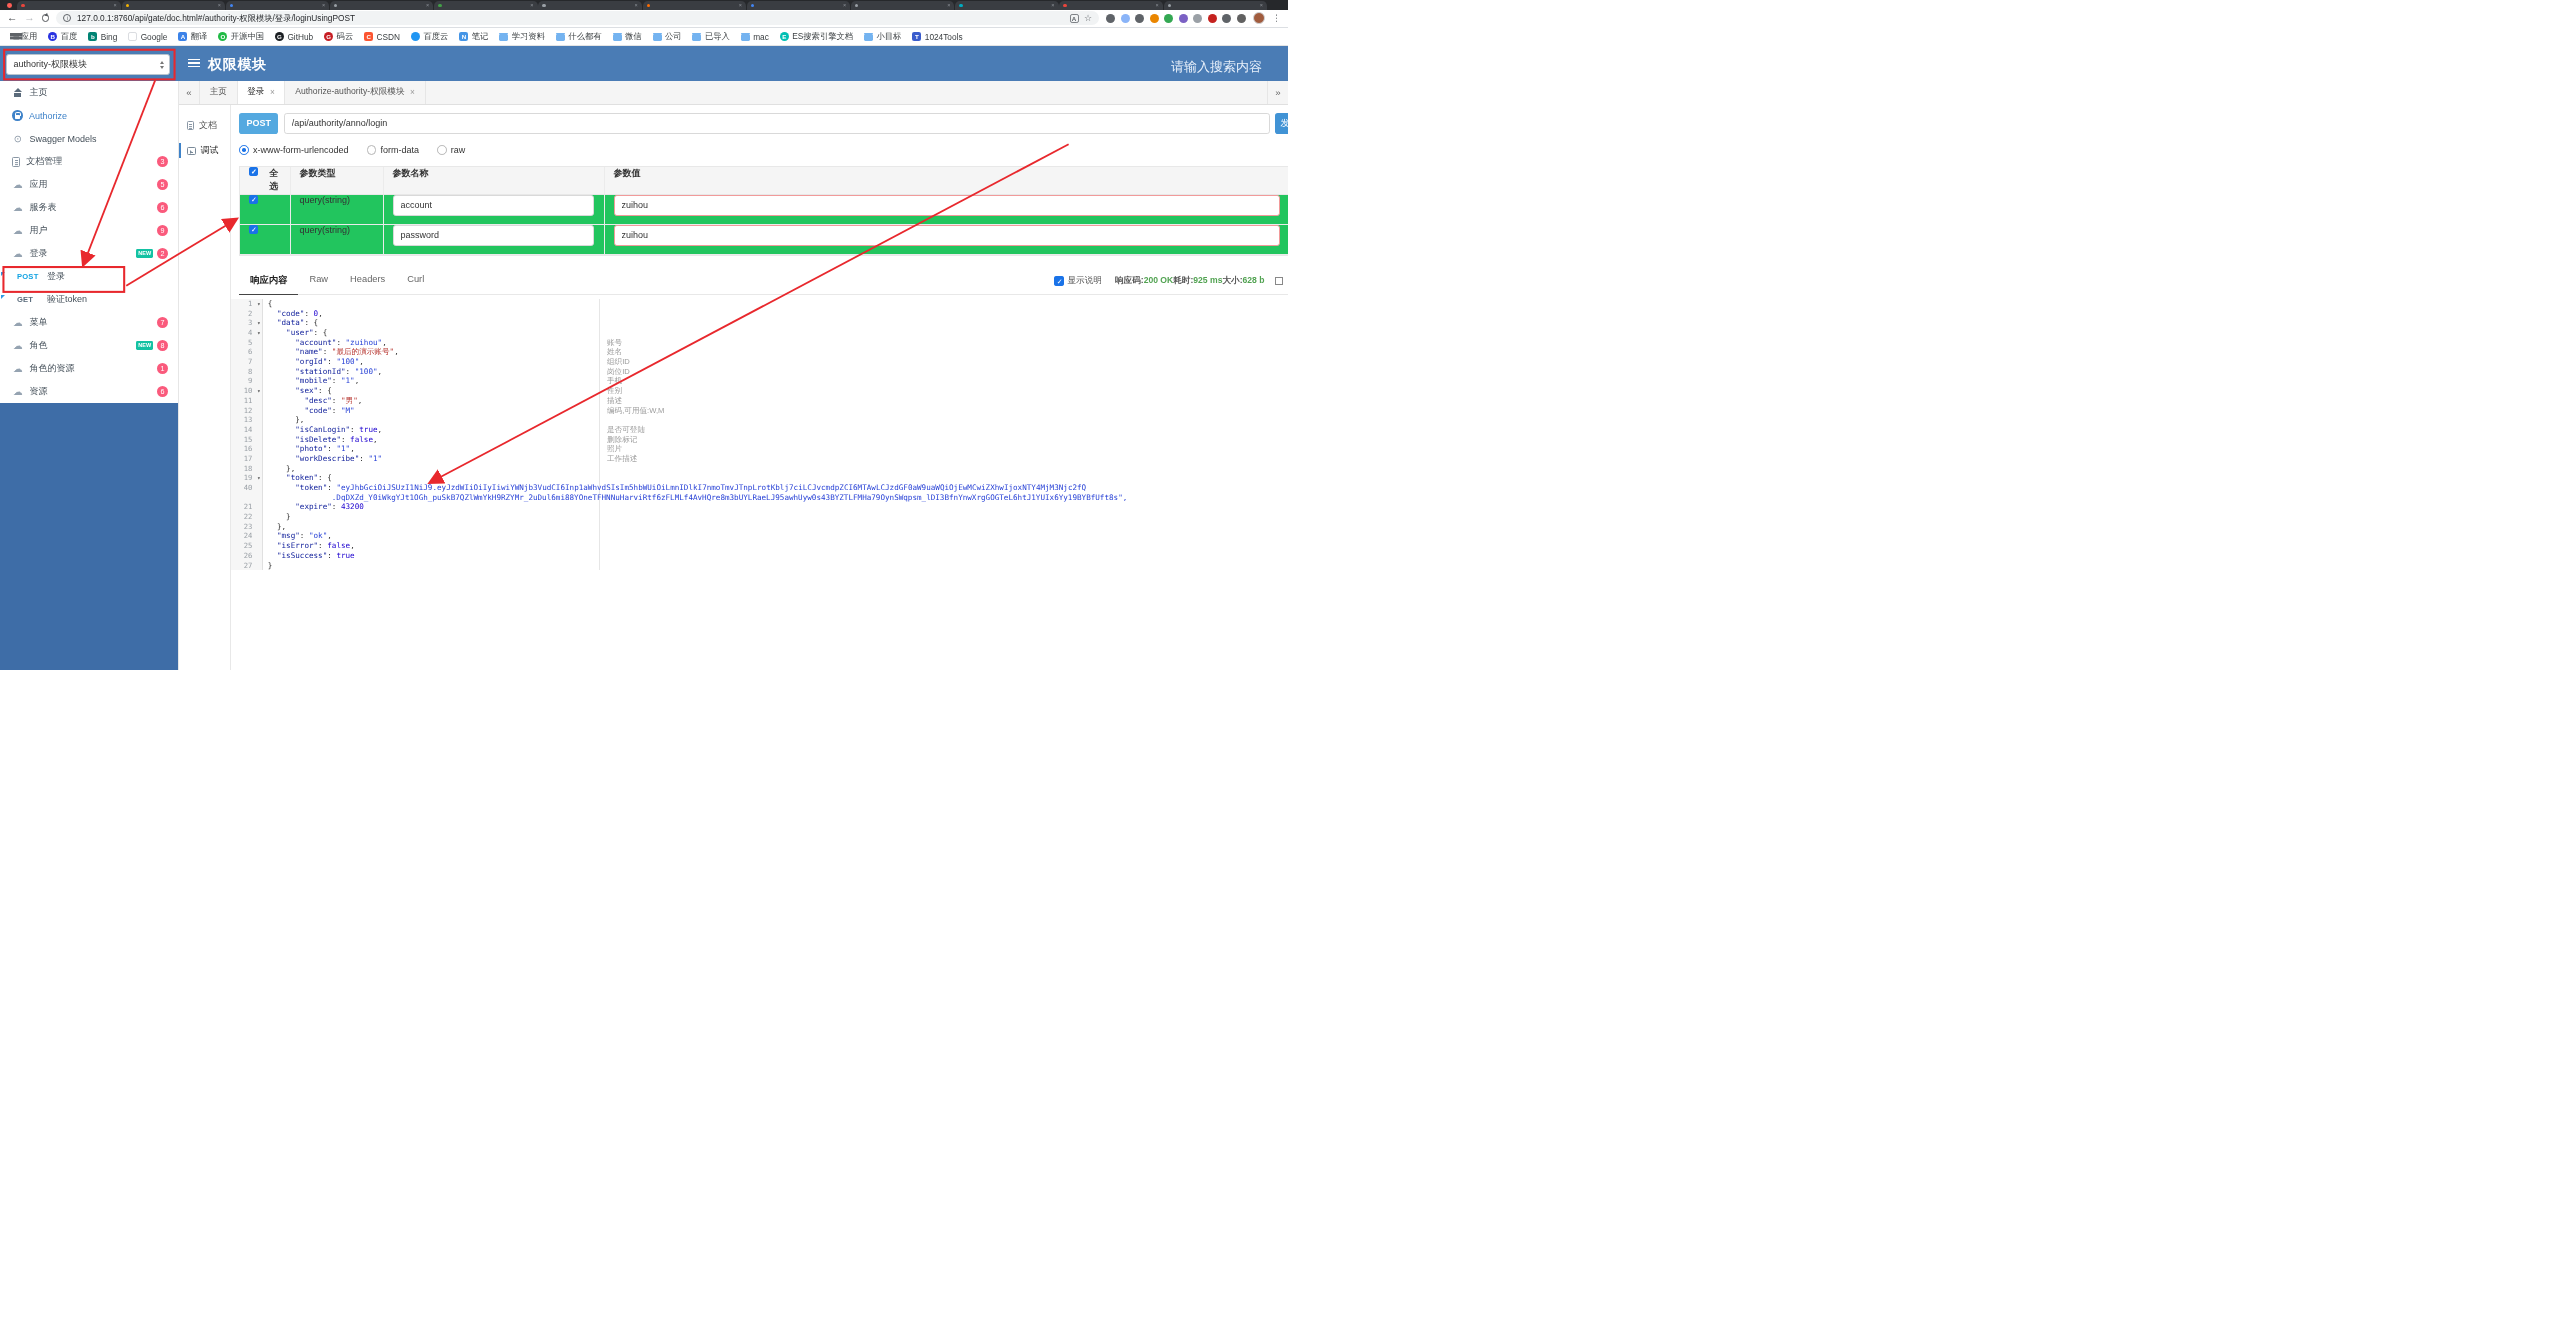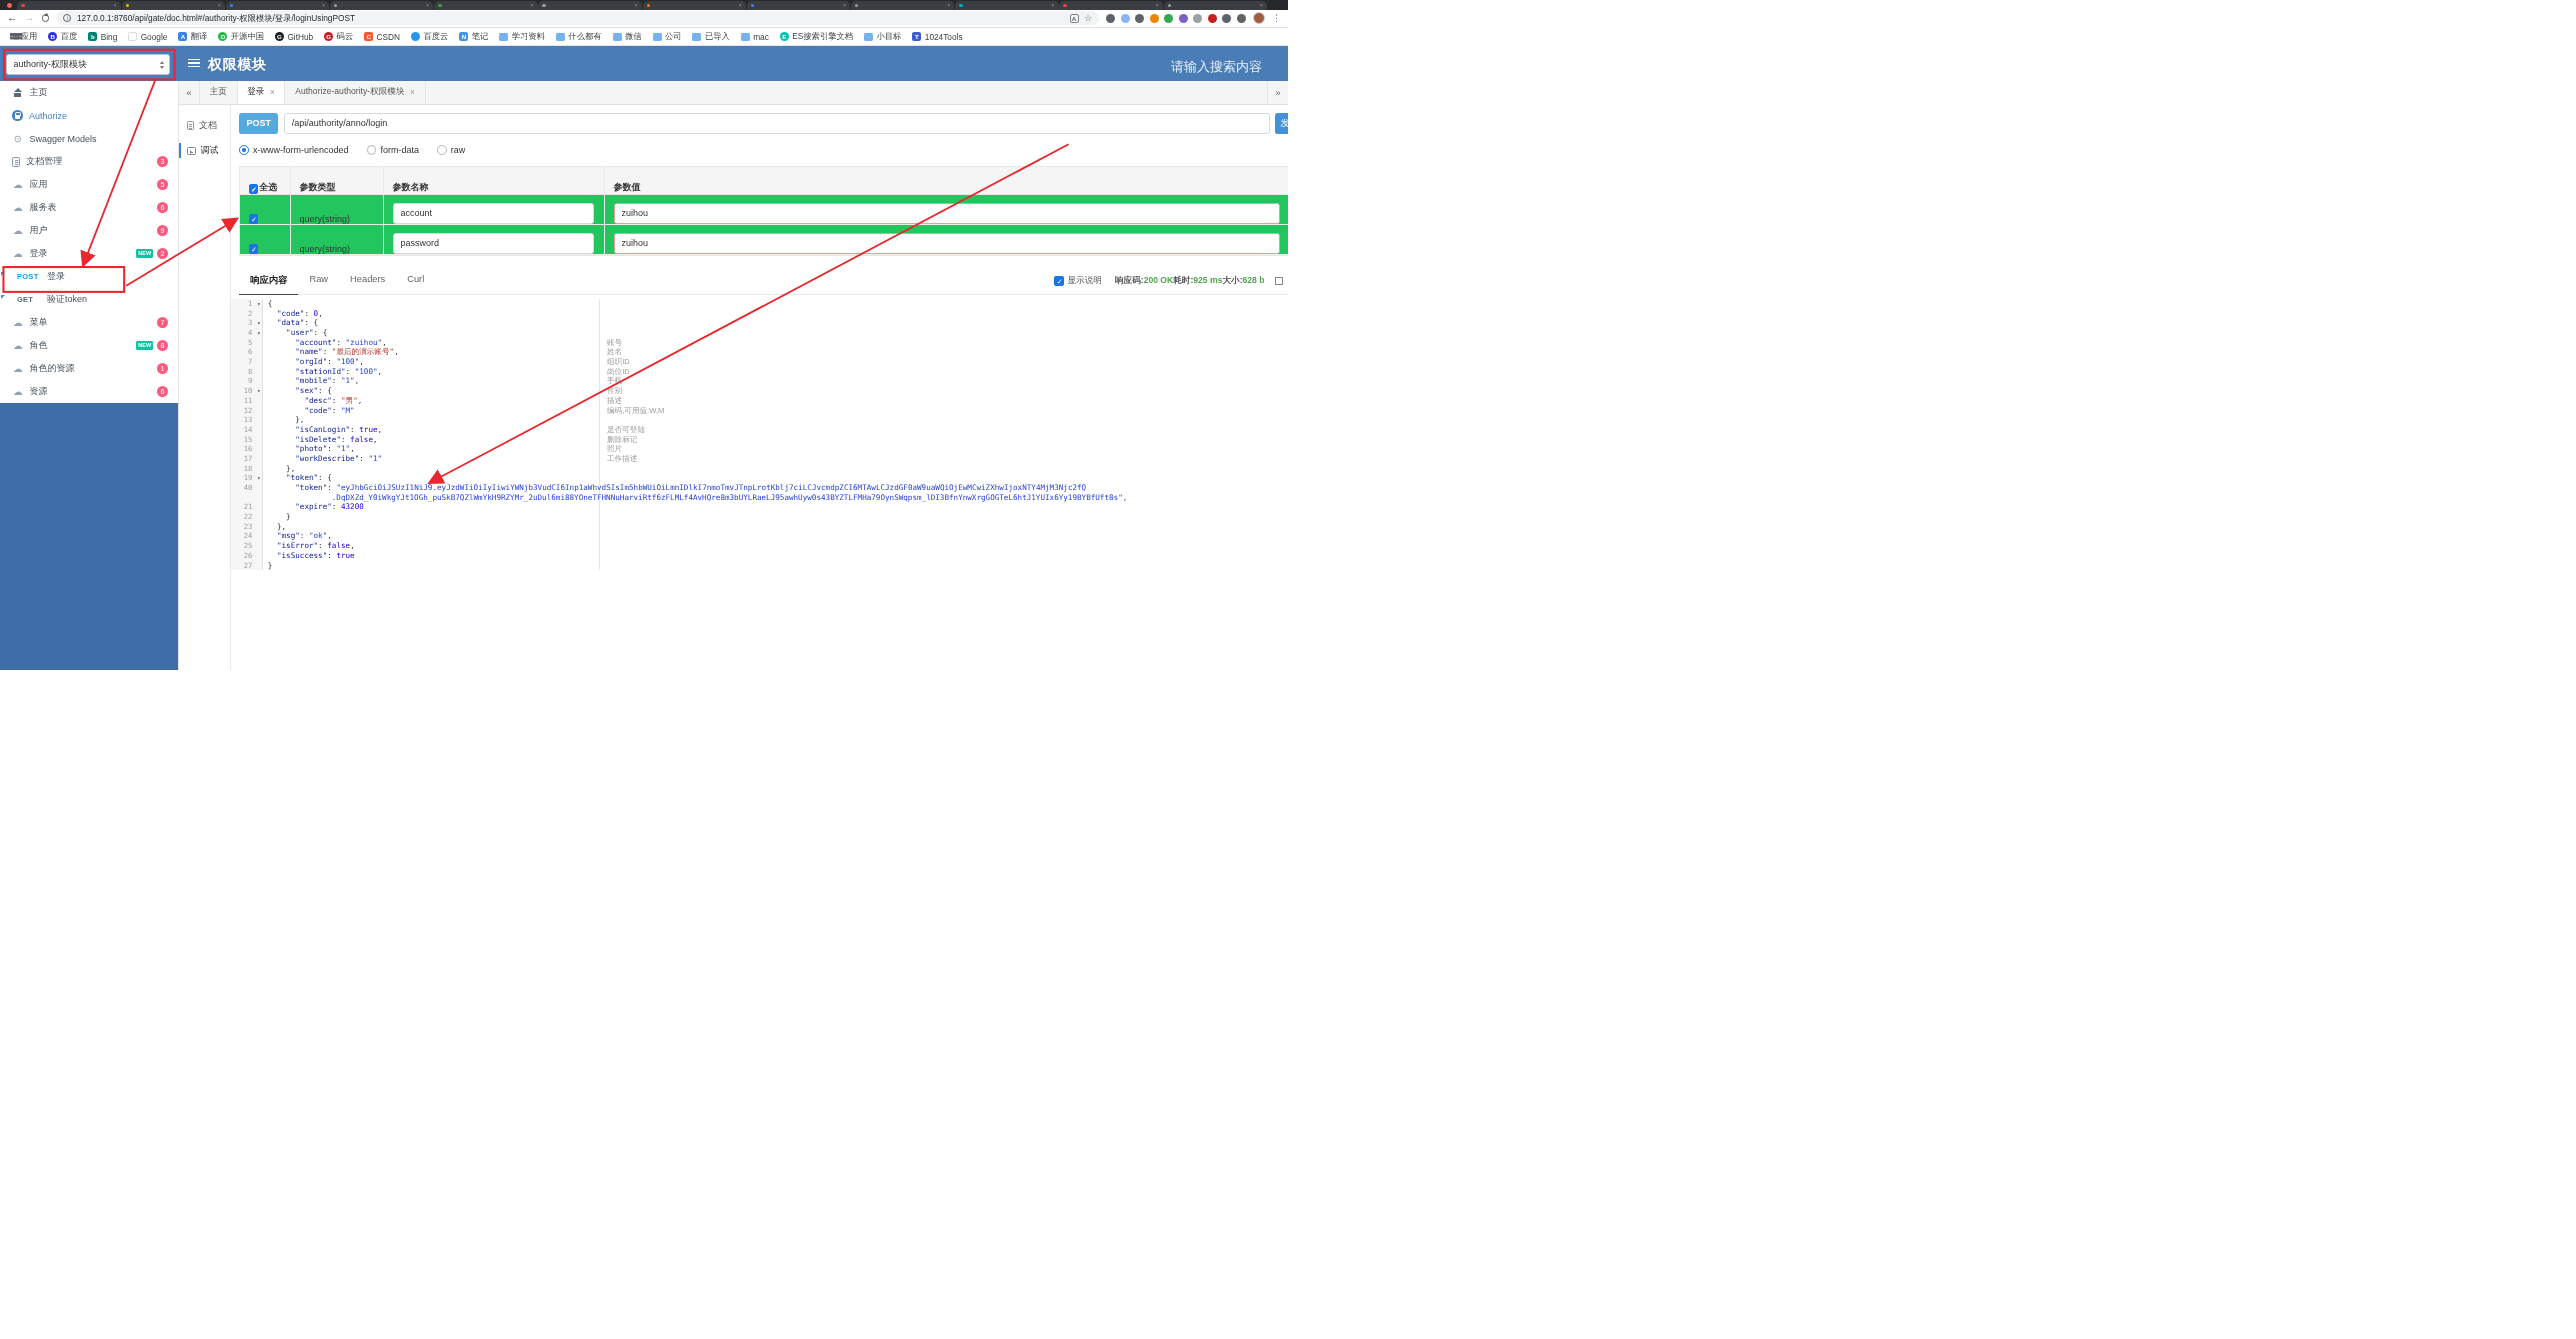--- a/index.html
+++ b/index.html
@@ -124,21 +124,21 @@
   .url-input{flex:1;height:21px;border:0.7px solid #d9d9d9;border-radius:2.8px;margin:0 5.5px;padding:0 7px;font-size:9px;color:#333;background:#fff;font-family:"Liberation Sans",sans-serif}
   .send-btn{width:41px;height:21px;background:#4193d5;color:#fff;font-size:9px;border:none;border-radius:2.8px;margin-right:-28px;flex:none;text-align:left;padding-left:5.5px}
   .ctype-row{display:flex;gap:18px;margin-top:11px;align-items:center}
   .radio{display:flex;align-items:center;gap:4.1px;font-size:9px;color:#333}
   .rb{width:9.7px;height:9.7px;border:0.7px solid #b5b5b5;border-radius:50%;position:relative;background:#fff;flex:none}
   .radio.checked .rb{border-color:#1a73e8}
   .radio.checked .rb::after{content:"";position:absolute;left:2.1px;top:2.1px;right:2.1px;bottom:2.1px;background:#1a73e8;border-radius:50%}
   .ptable{margin-top:11px;border:0.7px solid #e8e8e8;border-right:none}
   .pt-head{display:flex;background:#f5f5f5;height:28px;font-weight:700;font-size:9px;color:#333;border-bottom:0.7px solid #e8e8e8}
   .pt-row{display:flex;height:30px;border-bottom:0.7px solid #ebebeb;background:#22c55e}
-  .pc{padding:0 8.3px;height:100%;display:flex;align-items:flex-end;gap:1px}
+  .pc{padding:0 8.3px;height:100%;display:flex;align-items:flex-start;gap:11px}
   .c1{width:50px;flex:none}
   .c2{width:93px;flex:none;border-left:0.7px solid #ebebeb}
   .c3{width:221px;flex:none;border-left:0.7px solid #ebebeb}
   .c4{flex:1;border-left:0.7px solid #ebebeb}
   .chk{width:9.7px;height:9.7px;border:0.7px solid #b5b5b5;border-radius:1.7px;background:#fff;position:relative;flex:none}
   .chk.checked{background:#1a73e8;border-color:#1a73e8}
   .chk.checked::before{content:"✓";position:absolute;color:#fff;font-size:7px;left:1.4px;top:0.7px;line-height:7.6px}
   .p-input{height:21px;border:0.7px solid #d9d9d9;border-radius:2.8px;padding:0 7px;font-size:9px;color:#333;font-family:"Liberation Sans",sans-serif}
   .c3 .p-input{width:201px}
   .c4 .p-input{width:100%;border-color:#f19a9a}

